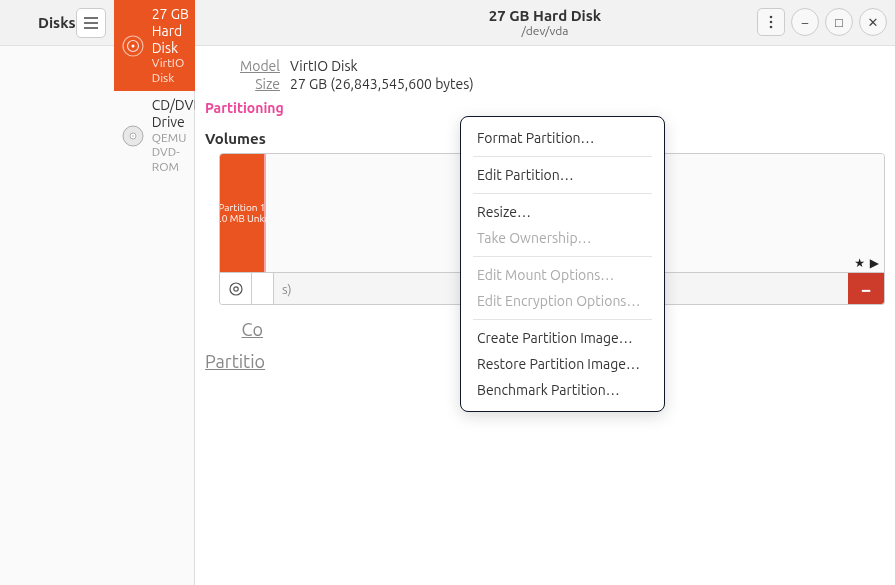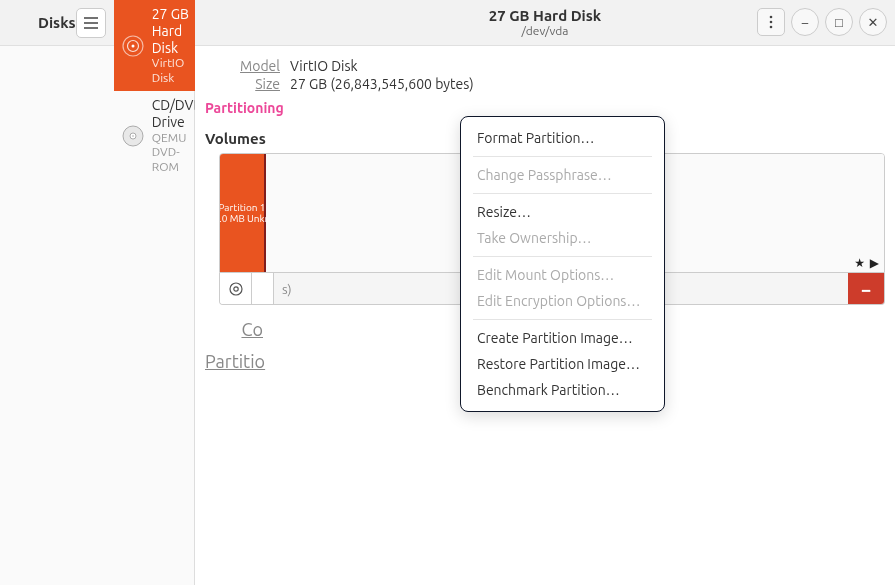--- a/index.html
+++ b/index.html
@@ -36,21 +36,21 @@
     .kv { display: flex; margin-bottom: 2px; }
     .kv .key { width: 85px; text-align: right; color: #888; font-size: 14px; padding-right: 10px; text-decoration: underline; }
     .kv .val { font-size: 14px; color: #333; }
     
     .section-label { font-weight: bold; font-size: 15px; margin-top: 14px; margin-bottom: 6px; }
     .partitioning-label { color: #ec4899; font-size: 14px; margin-top: 8px; font-weight: bold; }
     
     .volumes-box { margin-left: 14px; margin-top: 6px; }
     .vol-row { display: flex; height: 120px; border: 1px solid #ccc; border-radius: 4px 4px 0 0; overflow: hidden; }
     .vol-part { display: flex; flex-direction: column; align-items: center; justify-content: center; font-size: 11px; text-align: center; position: relative; }
-    .vol-part.p1 { width: 46px; background: #e95420; color: #fff; border-right: 2px solid #7f1d1d; }
+    .vol-part.p1 { width: 46px; background: #e95420; color: #fff; border-right: 2px solid #fca5a5; }
     .vol-part.p1 .vp-line { font-size: 10px; white-space: nowrap; overflow: hidden; }
     .vol-part.fs { flex: 1; background: #fafafa; color: #555; }
     .vol-part.fs .vp-line { font-size: 11px; line-height: 1.35; }
     .star-tri { position: absolute; right: 4px; bottom: 2px; font-size: 12px; letter-spacing: 1px; color: #222; }
     
     .action-bar { display: flex; height: 32px; border: 1px solid #ccc; border-top: none; border-radius: 0 0 4px 4px; overflow: hidden; }
     .action-btn { width: 32px; display: flex; align-items: center; justify-content: center; border-right: 1px solid #ccc; background: #fff; cursor: pointer; }
     .action-spacer { flex: 1; background: #f5f5f5; display: flex; align-items: center; padding-left: 8px; color: #888; font-size: 13px; }
     .action-remove { width: 36px; background: #cd3c2b; color: #fff; display: flex; align-items: center; justify-content: center; cursor: pointer; font-weight: bold; font-size: 18px; }
     
@@ -185,21 +185,21 @@
         </div>
         <div class="kv" style="margin-top:12px;">
           <div class="key">Partitio</div>
         </div>
       </div>
     </div>
 
     <div class="context-menu">
       <div class="menu-item">Format Partition…</div>
       <div class="menu-sep"></div>
-      <div class="menu-item disabled">Change Passphrase…</div>
+      <div class="menu-item">Edit Partition…</div>
       <div class="menu-sep"></div>
       <div class="menu-item">Resize…</div>
       <div class="menu-item disabled">Take Ownership…</div>
       <div class="menu-sep"></div>
       <div class="menu-item disabled">Edit Mount Options…</div>
       <div class="menu-item disabled">Edit Encryption Options…</div>
       <div class="menu-sep"></div>
       <div class="menu-item">Create Partition Image…</div>
       <div class="menu-item">Restore Partition Image…</div>
       <div class="menu-item">Benchmark Partition…</div>

